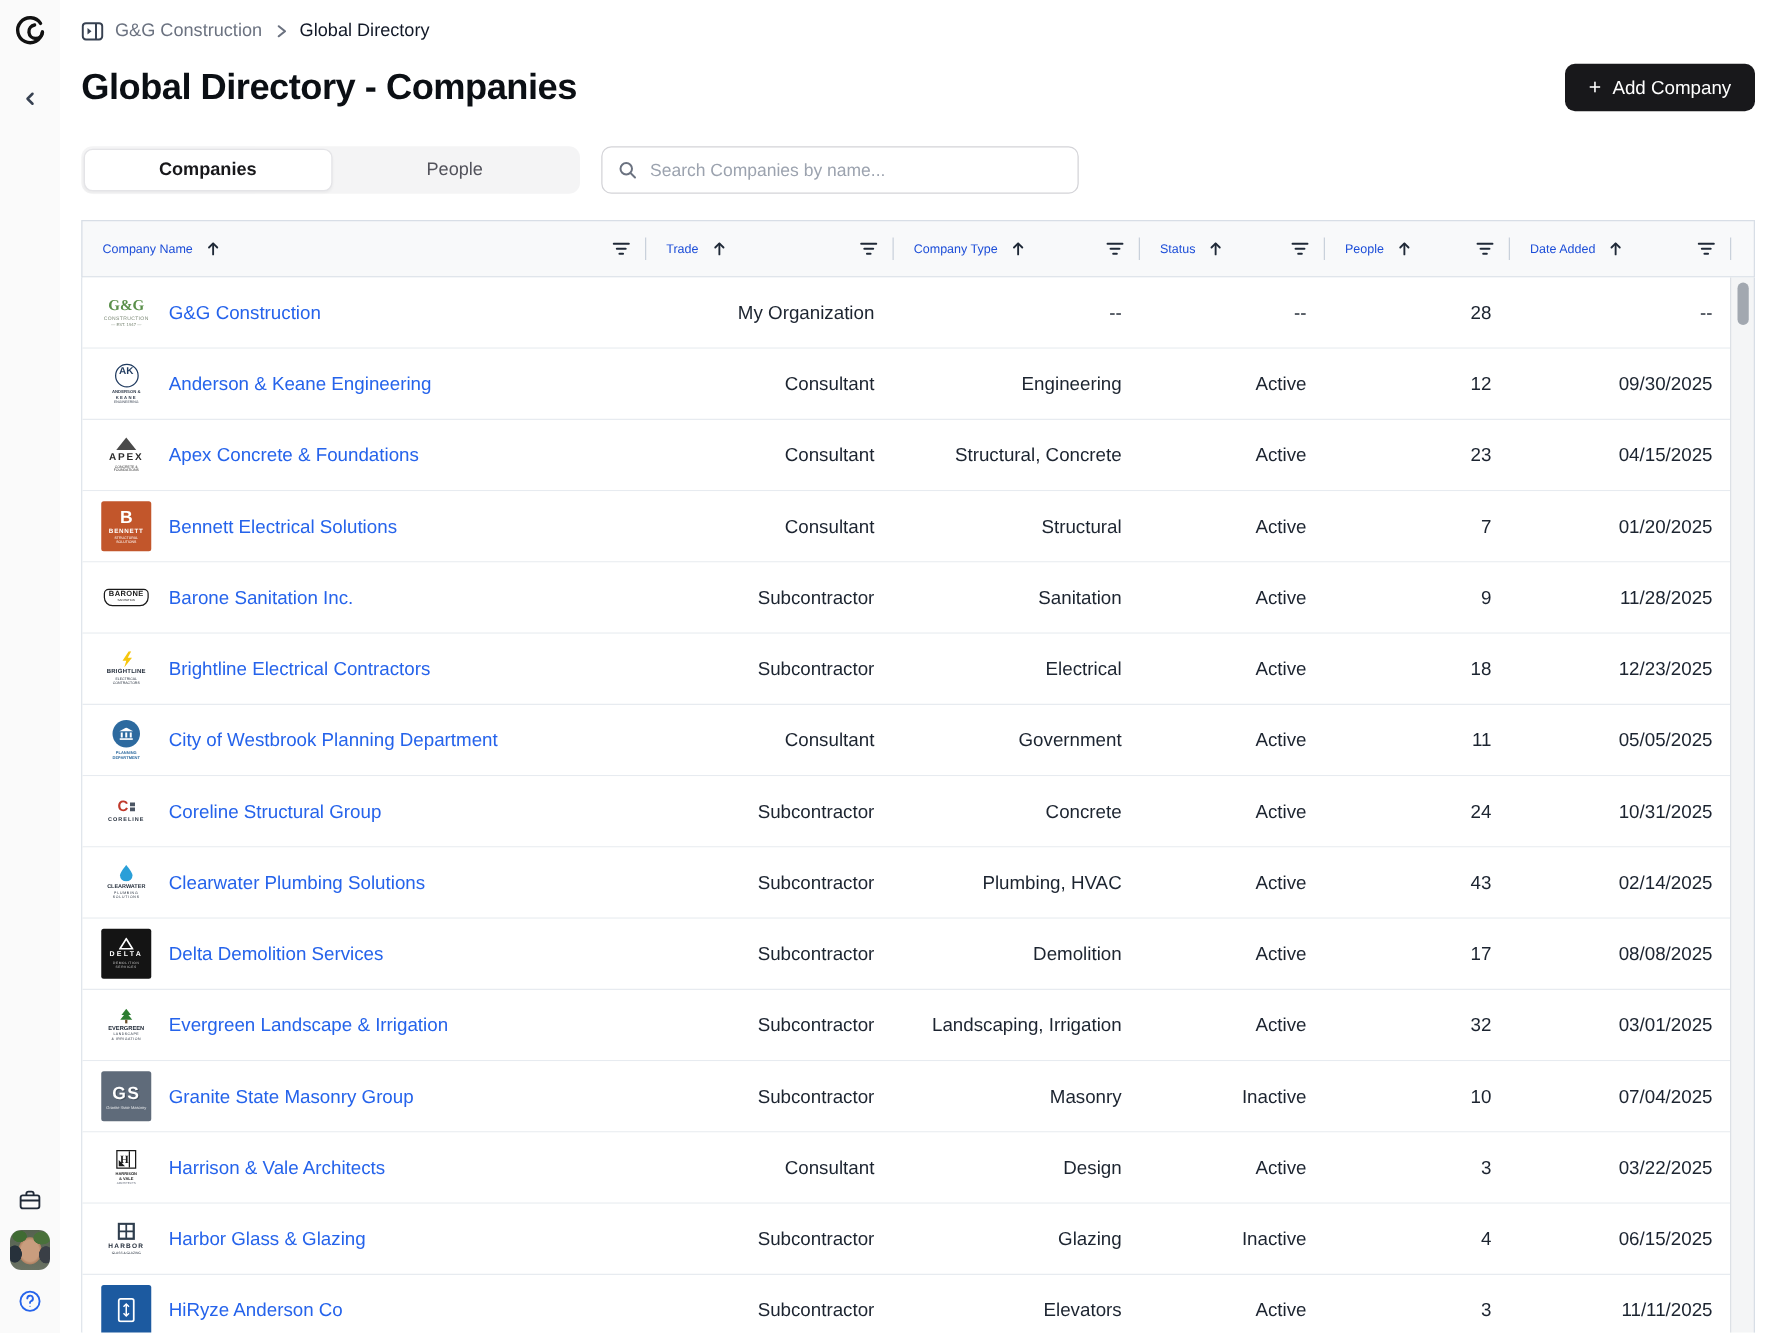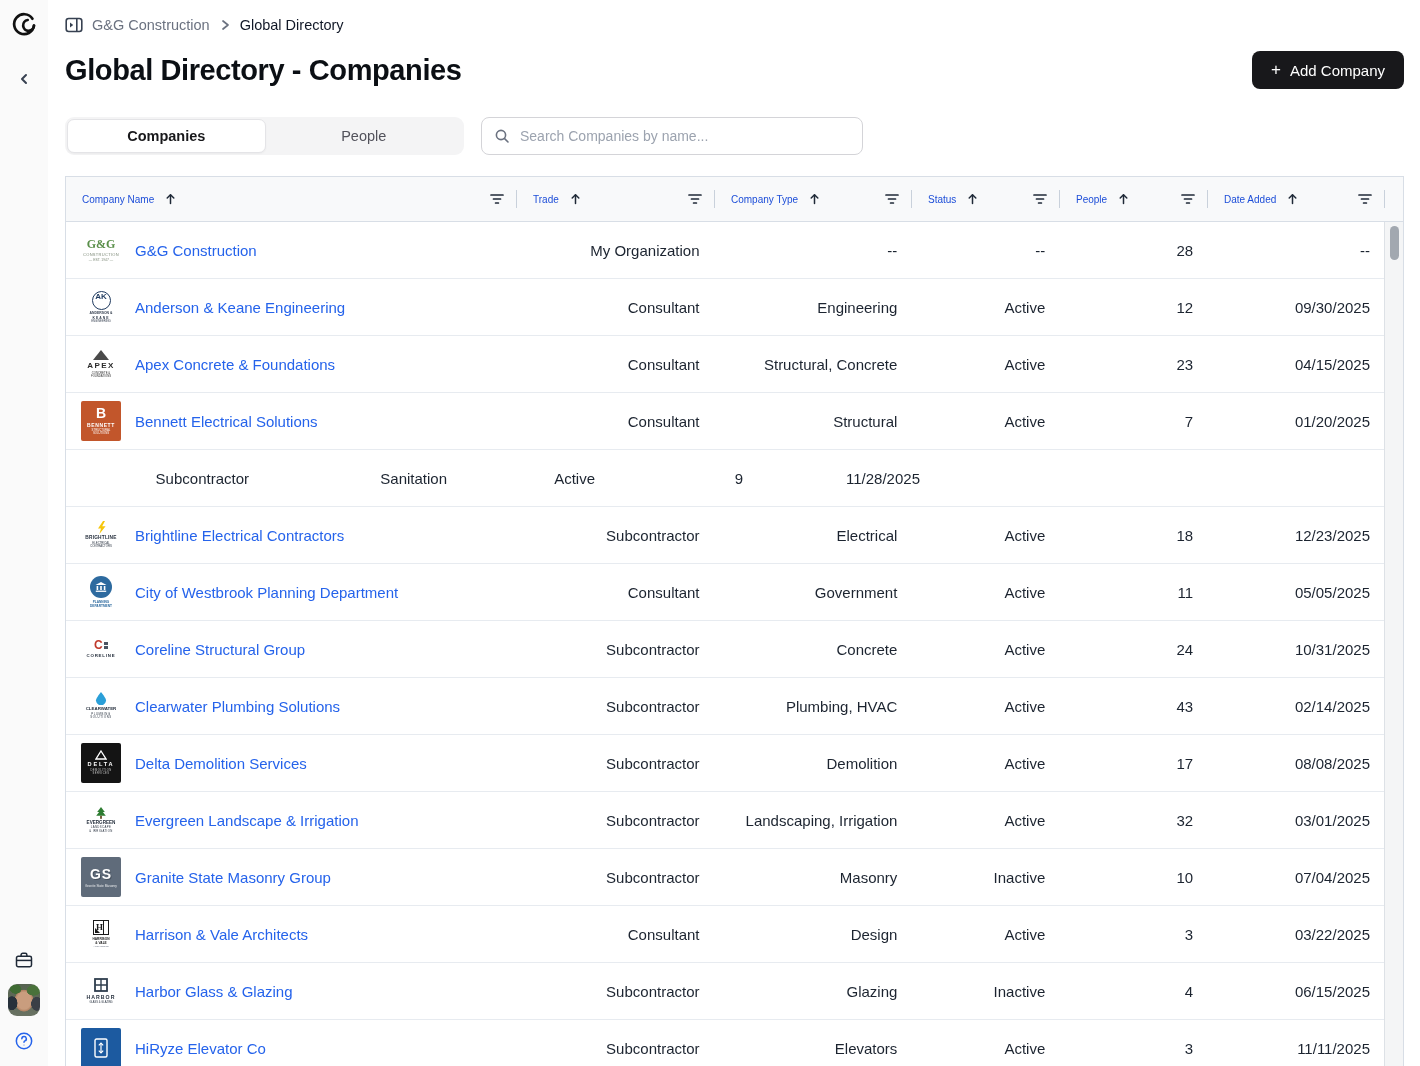--- a/index.html
+++ b/index.html
@@ -320,20 +320,29 @@
               </div>
               <a class="clink" href="#">Bennett Electrical Solutions</a>
             </div>
             <div class="cell r" style="width:197px">Consultant</div>
             <div class="cell r" style="width:198px">Structural</div>
             <div class="cell r" style="width:148px">Active</div>
             <div class="cell r" style="width:148px">7</div>
             <div class="cell r" style="width:177px">01/20/2025</div>
           </div>
           <div class="trow">
+            <div class="cell namecell" style="width:451px">
+              <div class="logo">
+                <div style="border:1.8px solid #1a1a1a;border-radius:4px 4px 7px 7px;padding:1px 3px 1.5px;display:flex;flex-direction:column;align-items:center;">
+                  <div style="font-size:6px;font-weight:800;color:#1a1a1a;letter-spacing:.3px;">BARONE</div>
+                  <div class="tiny" style="font-size:2.4px;color:#1a1a1a;">SANITATION</div>
+                </div>
+              </div>
+              <a class="clink" href="#">Barone Sanitation Inc.</a>
+            </div>
             <div class="cell r" style="width:197px">Subcontractor</div>
             <div class="cell r" style="width:198px">Sanitation</div>
             <div class="cell r" style="width:148px">Active</div>
             <div class="cell r" style="width:148px">9</div>
             <div class="cell r" style="width:177px">11/28/2025</div>
           </div>
           <div class="trow">
             <div class="cell namecell" style="width:451px">
               <div class="logo">
                 <svg width="11" height="13" viewBox="0 0 11 13">
@@ -506,21 +515,21 @@
           <div class="trow">
             <div class="cell namecell" style="width:451px">
               <div class="logo" style="background: rgb(28, 90, 160);">
                 <svg width="16" height="20" viewBox="0 0 16 20">
                   <rect x="2" y="1" width="12" height="18" rx="1.5" fill="none" stroke="#ffffff" stroke-width="1.4"></rect>
                   <path d="M8 5.2 v9.6" stroke="#ffffff" stroke-width="1.2"></path>
                   <path d="M5.8 7.4 L8 5.2 L10.2 7.4" fill="none" stroke="#ffffff" stroke-width="1.2"></path>
                   <path d="M5.8 12.6 L8 14.8 L10.2 12.6" fill="none" stroke="#ffffff" stroke-width="1.2"></path>
                 </svg>
               </div>
-              <a class="clink" href="#">HiRyze Elevator Co</a>
+              <a class="clink" href="#">HiRyze Anderson Co</a>
             </div>
             <div class="cell r" style="width:197px">Subcontractor</div>
             <div class="cell r" style="width:198px">Elevators</div>
             <div class="cell r" style="width:148px">Active</div>
             <div class="cell r" style="width:148px">3</div>
             <div class="cell r" style="width:177px">11/11/2025</div>
           </div>
         </div>
       <div class="track">
         <div class="thumb"></div>

